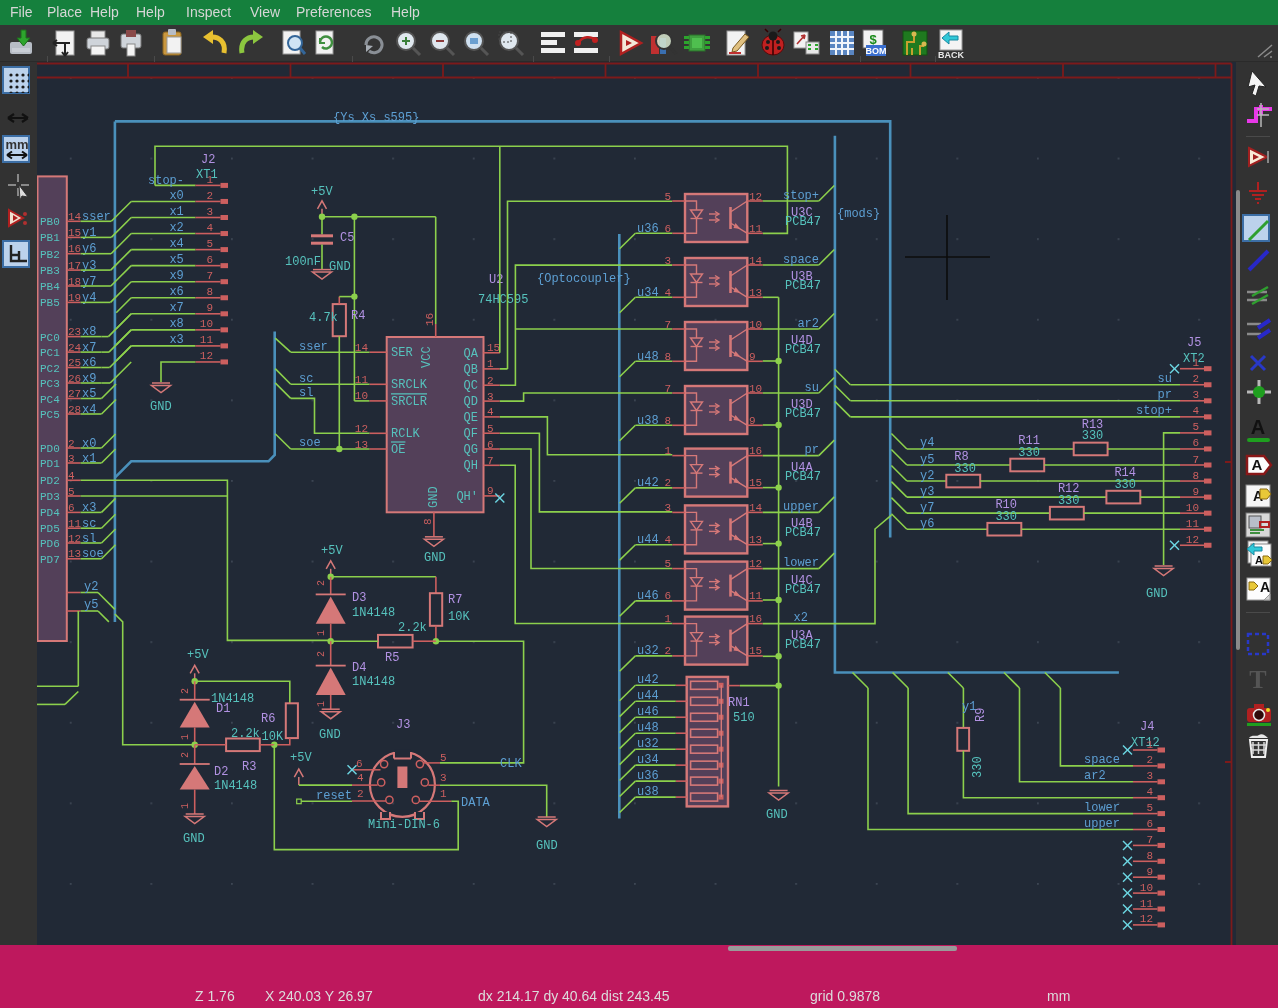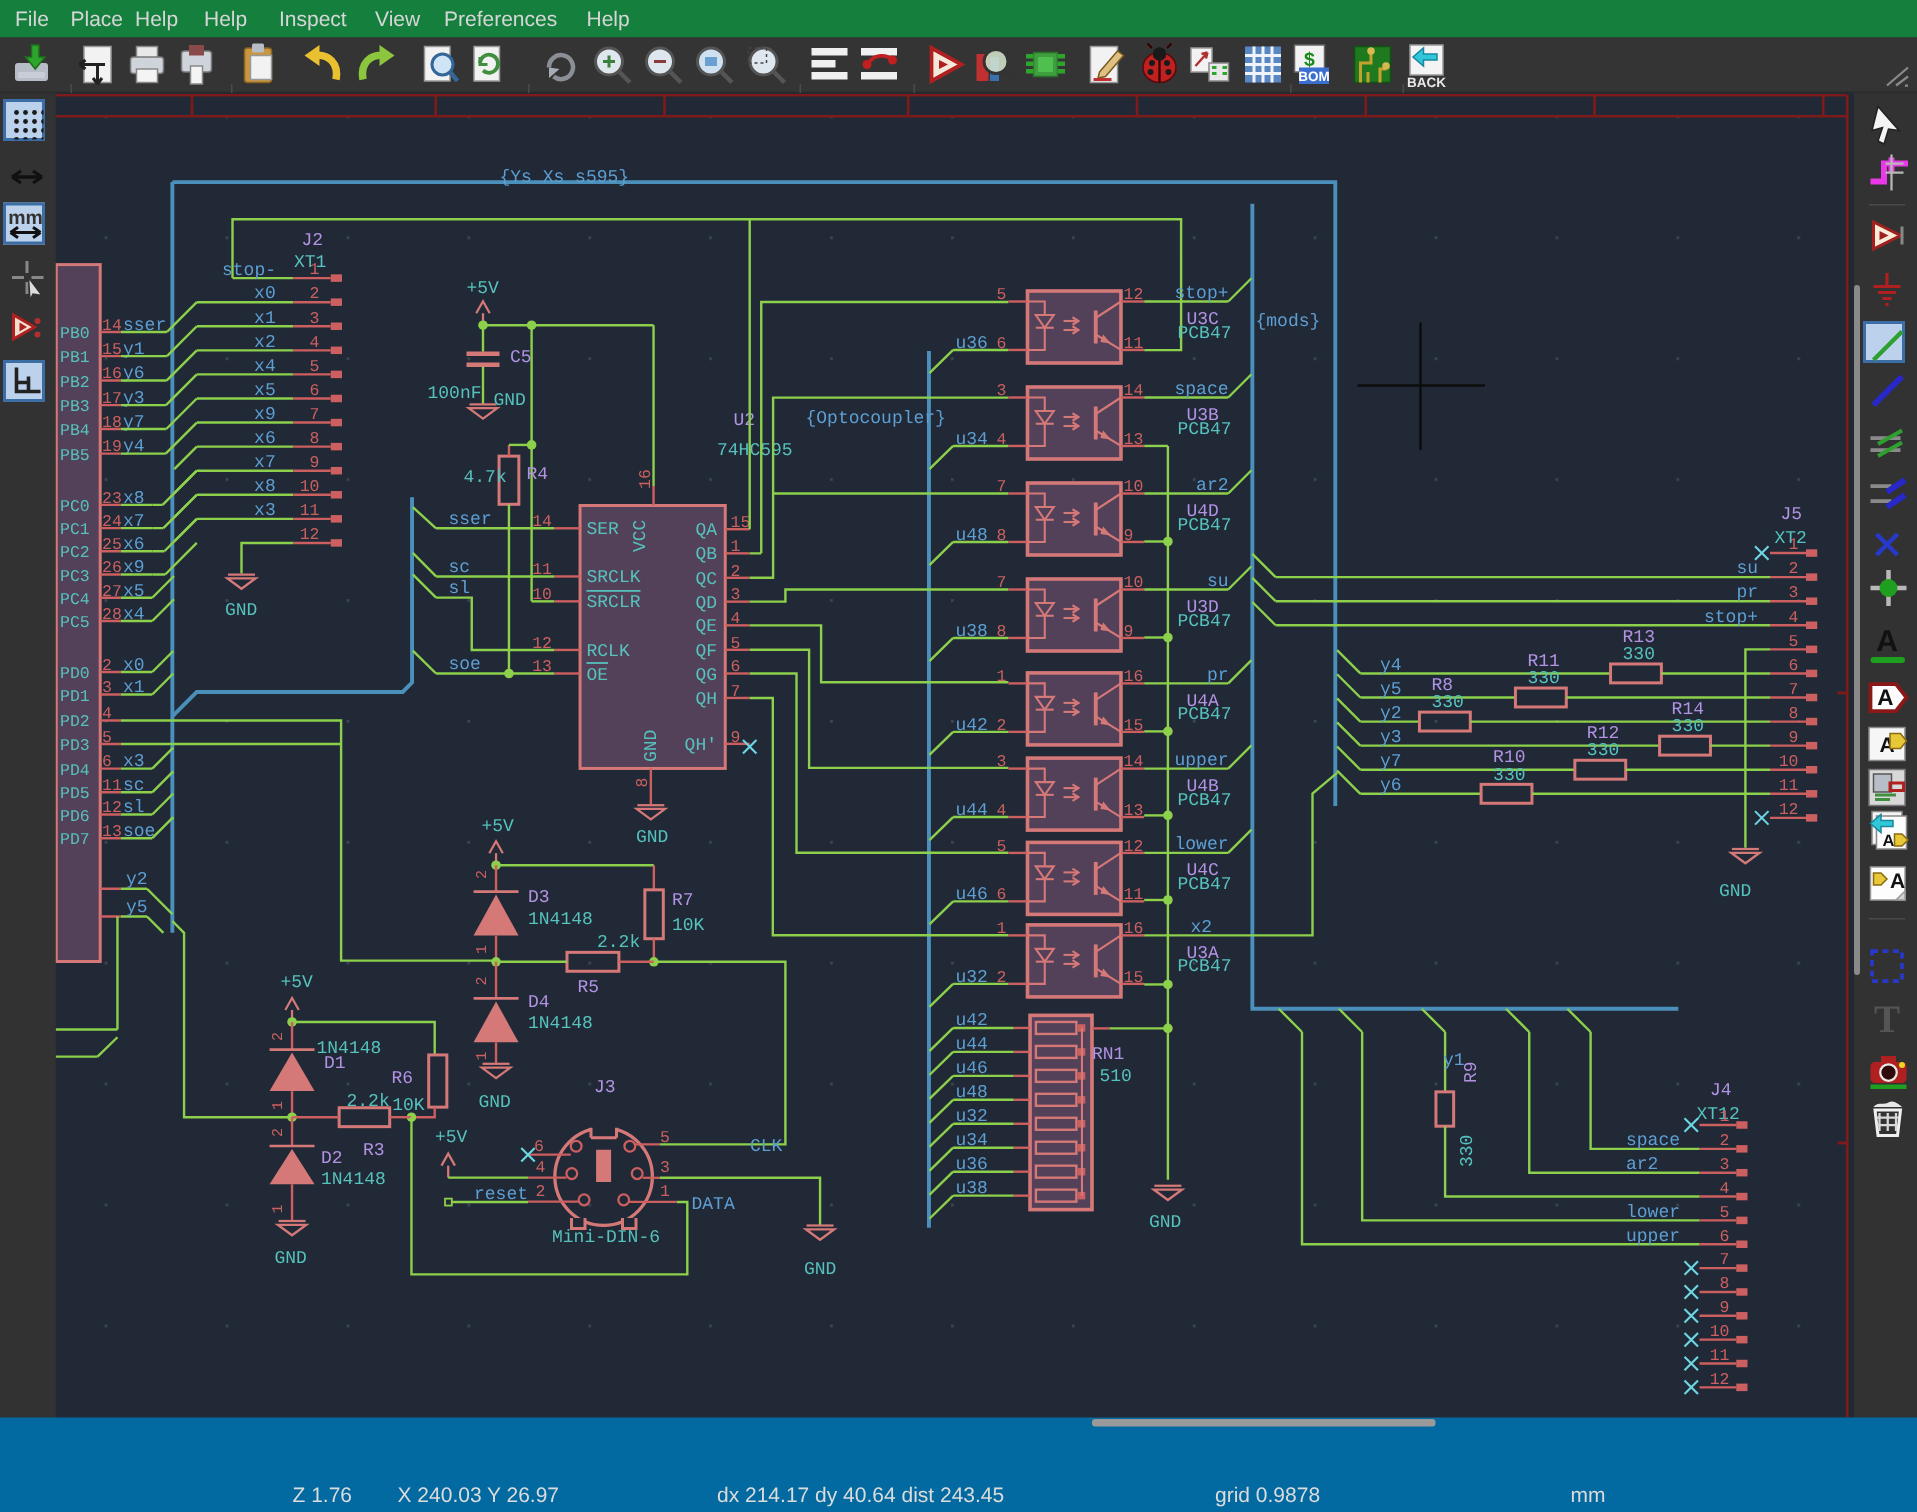--- a/index.html
+++ b/index.html
@@ -1,20 +1,20 @@
 <!DOCTYPE html>
 <html><head><meta charset="utf-8"><style>
 *{margin:0;padding:0;box-sizing:border-box}
 body{width:1278px;height:1008px;overflow:hidden;background:#323232;font-family:"Liberation Sans",sans-serif}
 #menubar{position:absolute;left:0;top:0;width:1278px;height:25px;background:#15803d;color:#d6d6d6;font-size:14px}
 #toolbar{position:absolute;left:0;top:25px;width:1278px;height:37px;background:#343434;border-bottom:1px solid #2a2a2a}
 #lefttb{position:absolute;left:0;top:62px;width:37px;height:883px;background:#323232}
 #righttb{position:absolute;left:1241px;top:62px;width:37px;height:883px;background:#323232}
 #canvas{position:absolute;left:37px;top:62px;width:1199px;height:883px;background:#212936}
-#statusbar{position:absolute;left:0;top:945px;width:1278px;height:63px;background:#0369a1;color:#dcdcdc;font-size:14px}
+#statusbar{position:absolute;left:0;top:945px;width:1278px;height:63px;background:#be185d;color:#dcdcdc;font-size:14px}
 </style></head><body>
 <div id="menubar">
     <span style="position:absolute;left:10px;top:4px">File</span>
     <span style="position:absolute;left:47px;top:4px">Place</span>
     <span style="position:absolute;left:90px;top:4px">Help</span>
     <span style="position:absolute;left:136px;top:4px">Help</span>
     <span style="position:absolute;left:186px;top:4px">Inspect</span>
     <span style="position:absolute;left:250px;top:4px">View</span>
     <span style="position:absolute;left:296px;top:4px">Preferences</span>
     <span style="position:absolute;left:391px;top:4px">Help</span>

